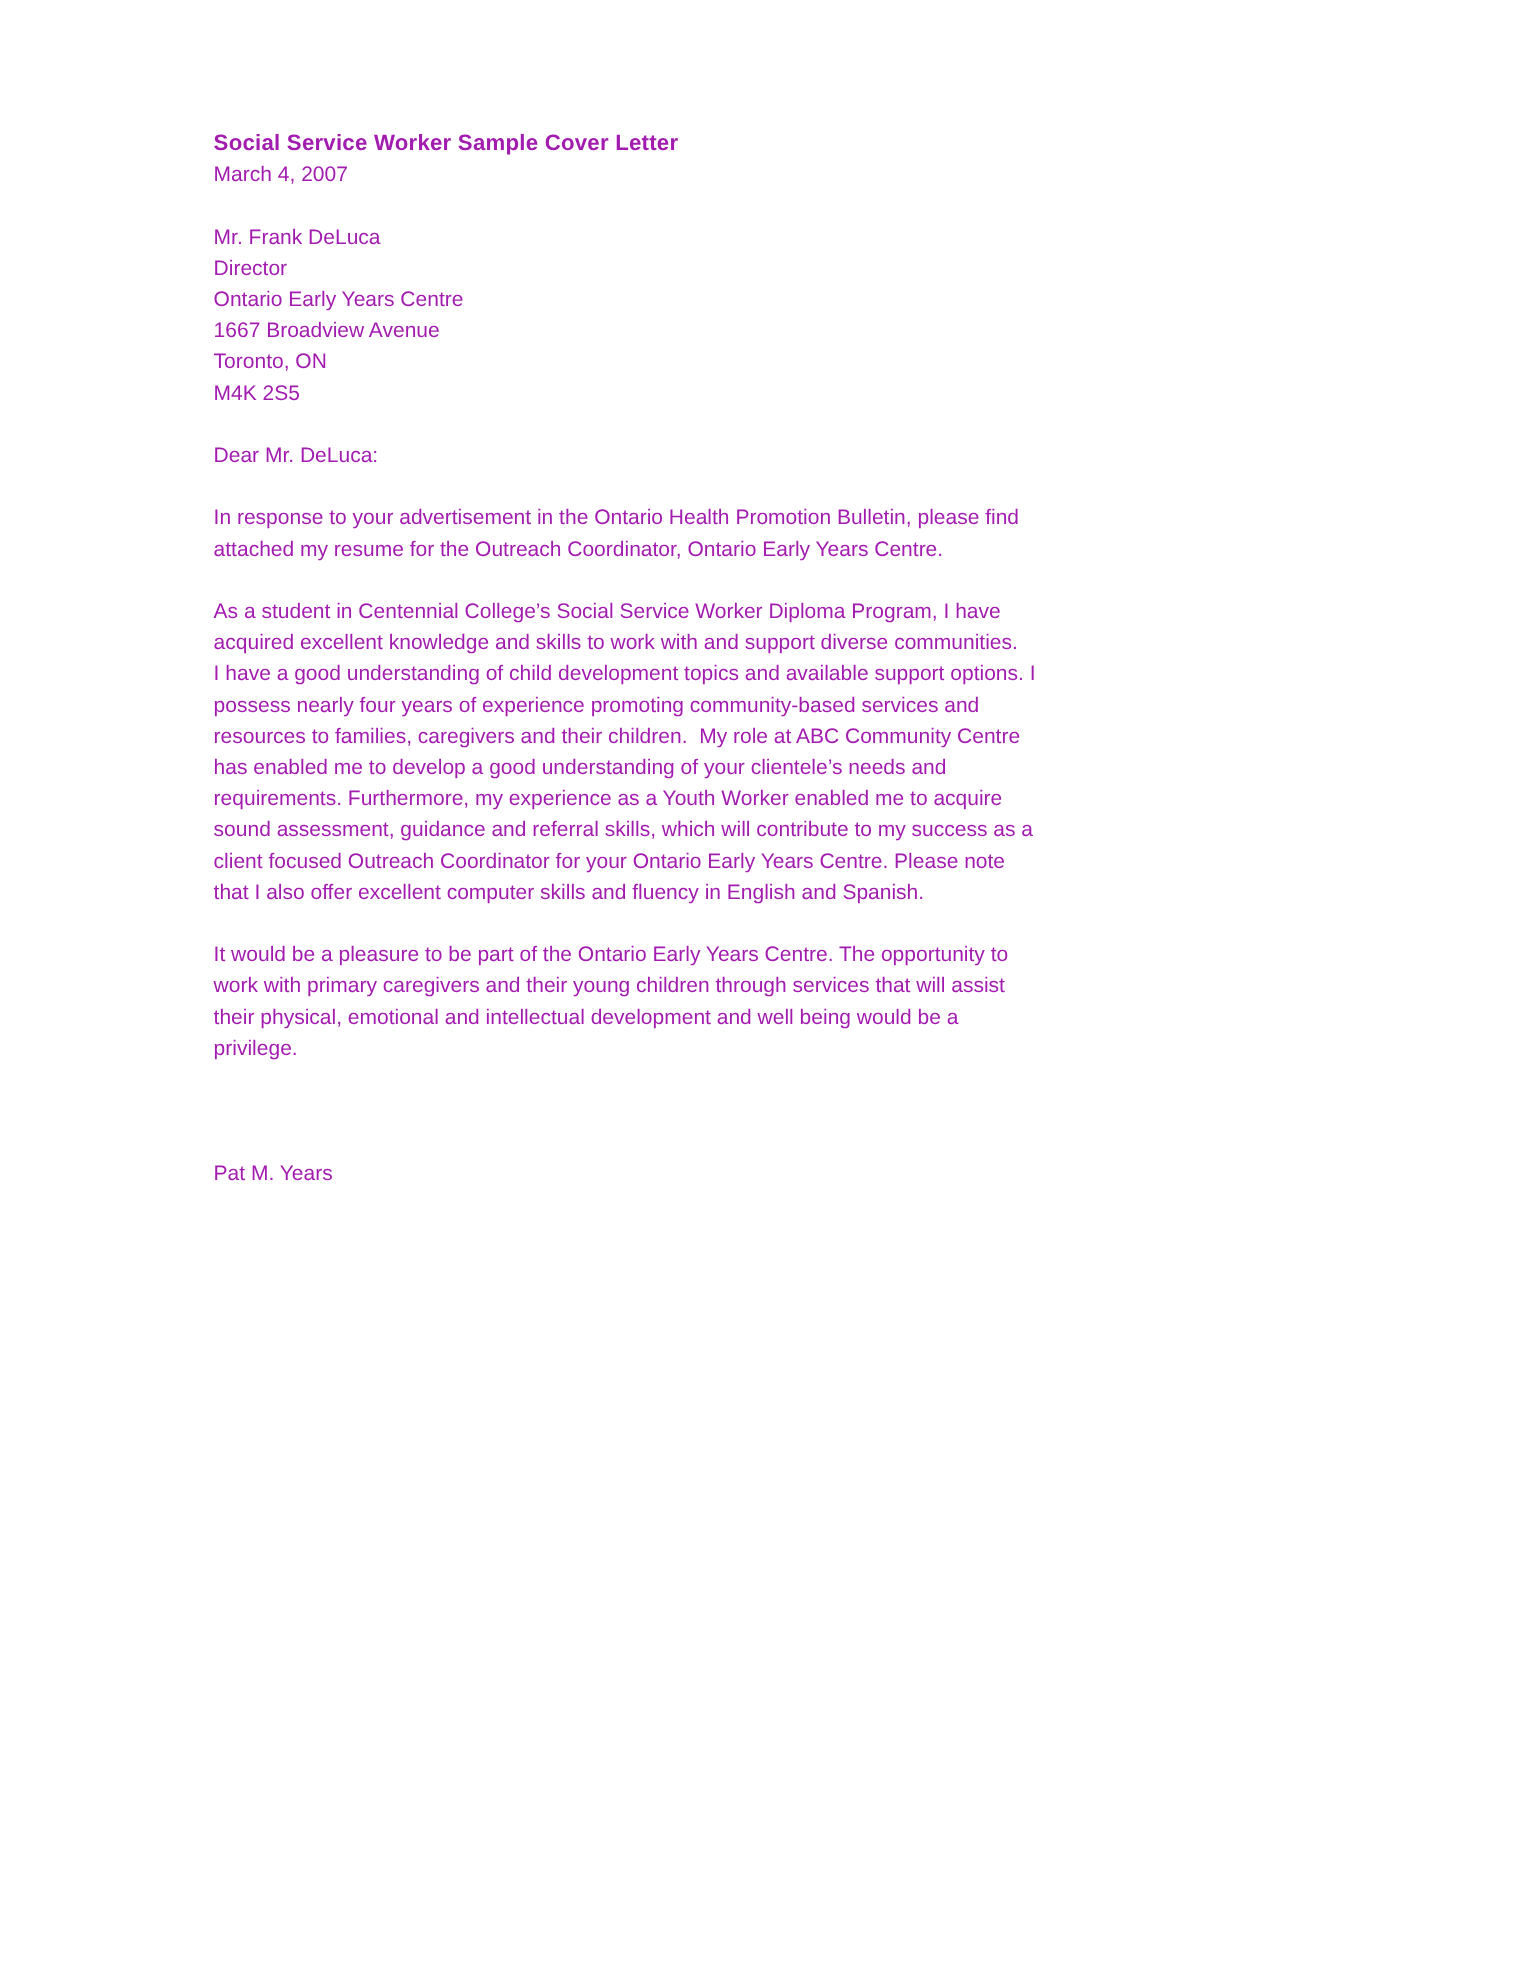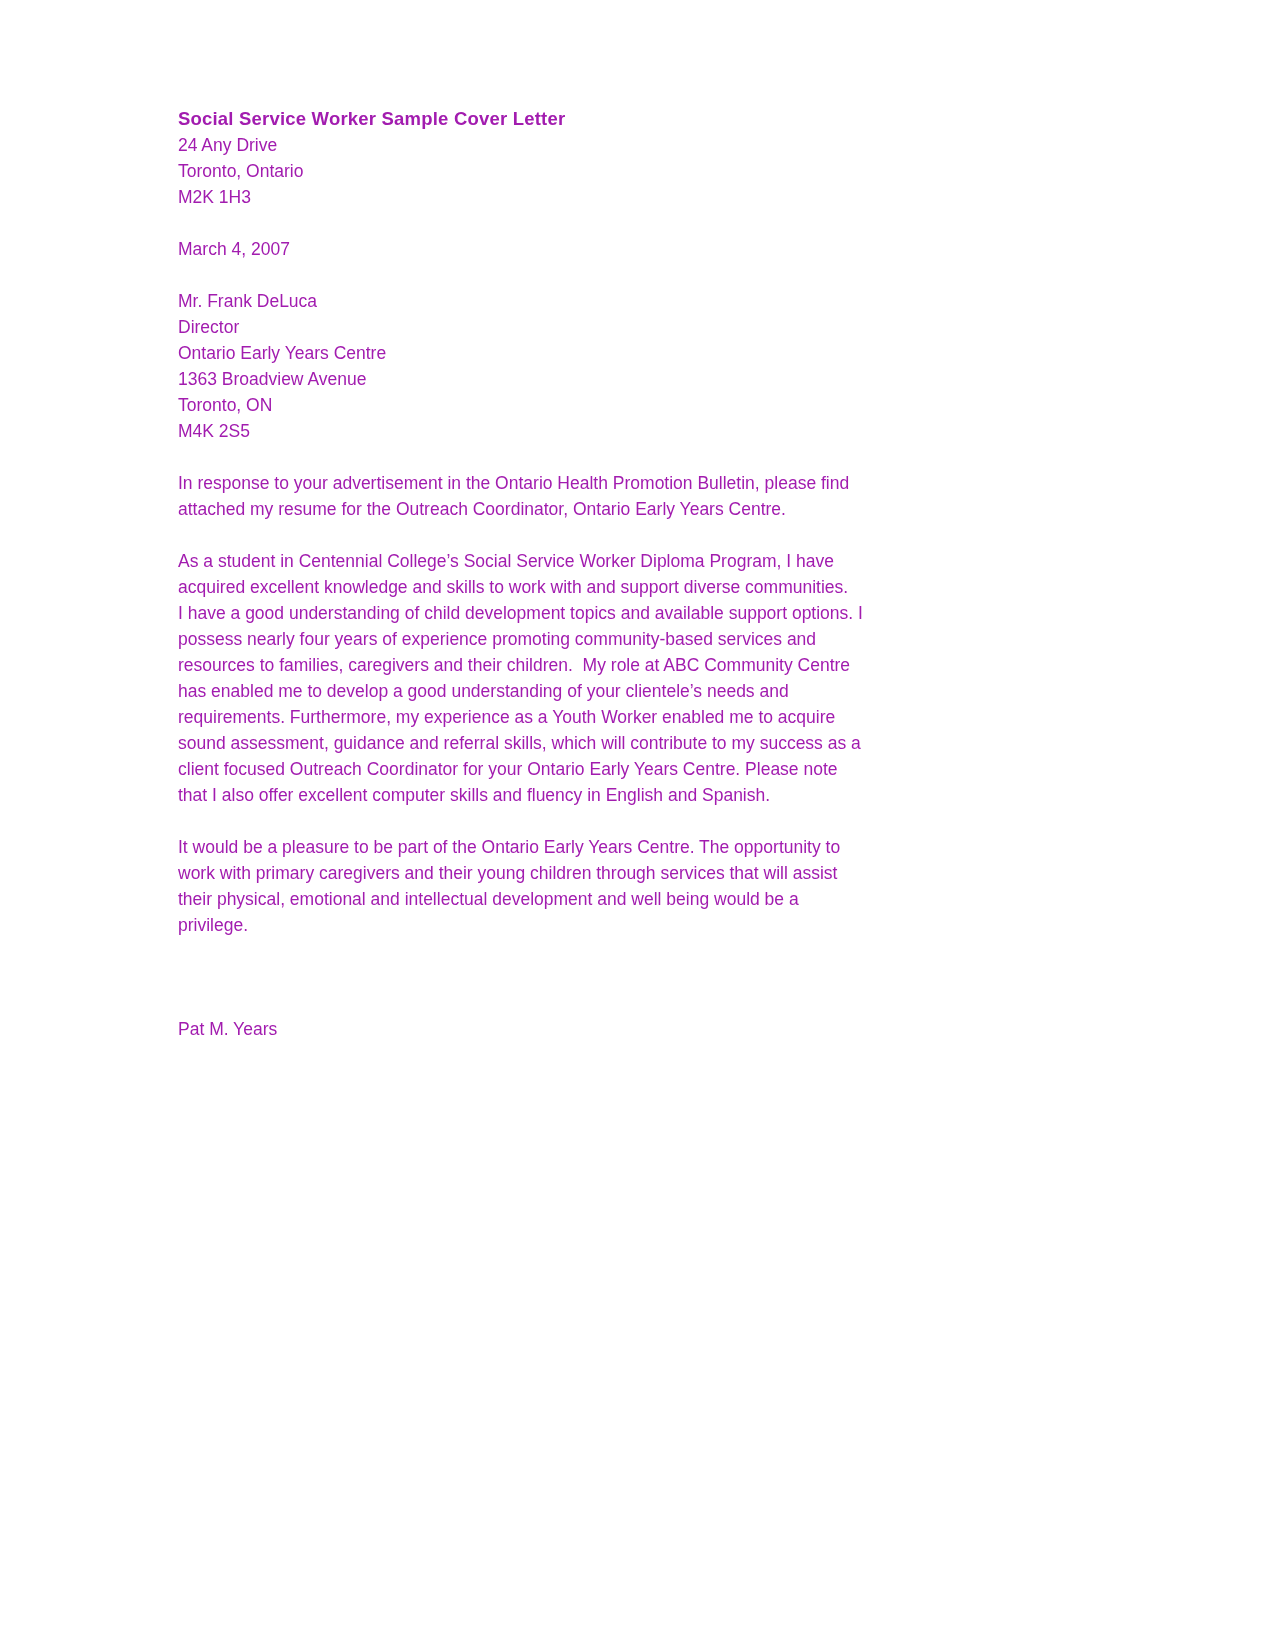--- a/index.html
+++ b/index.html
@@ -42,33 +42,31 @@
   }
 </style>
 </head>
 <body>
 
 <div class="page">
   <div class="content">
 
     <div class="doc-title">Social Service Worker Sample Cover Letter</div>
 
-    <div class="block">24 Any Drive
-Toronto, Ontario
-M2K 1H3</div>
 
     <div class="block">March 4, 2007</div>
 
     <div class="block">Mr. Frank DeLuca
 Director
 Ontario Early Years Centre
-1363 Broadview Avenue
+1667 Broadview Avenue
 Toronto, ON
 M4K 2S5</div>
 
+    <div class="block">Dear Mr. DeLuca:</div>
 
     <div class="block">In response to your advertisement in the Ontario Health Promotion Bulletin, please find
 attached my resume for the Outreach Coordinator, Ontario Early Years Centre.</div>
     <div class="block">As a student in Centennial College’s Social Service Worker Diploma Program, I have
 acquired excellent knowledge and skills to work with and support diverse communities.
 I have a good understanding of child development topics and available support options. I
 possess nearly four years of experience promoting community-based services and
 resources to families, caregivers and their children.  My role at ABC Community Centre
 has enabled me to develop a good understanding of your clientele’s needs and
 requirements. Furthermore, my experience as a Youth Worker enabled me to acquire

